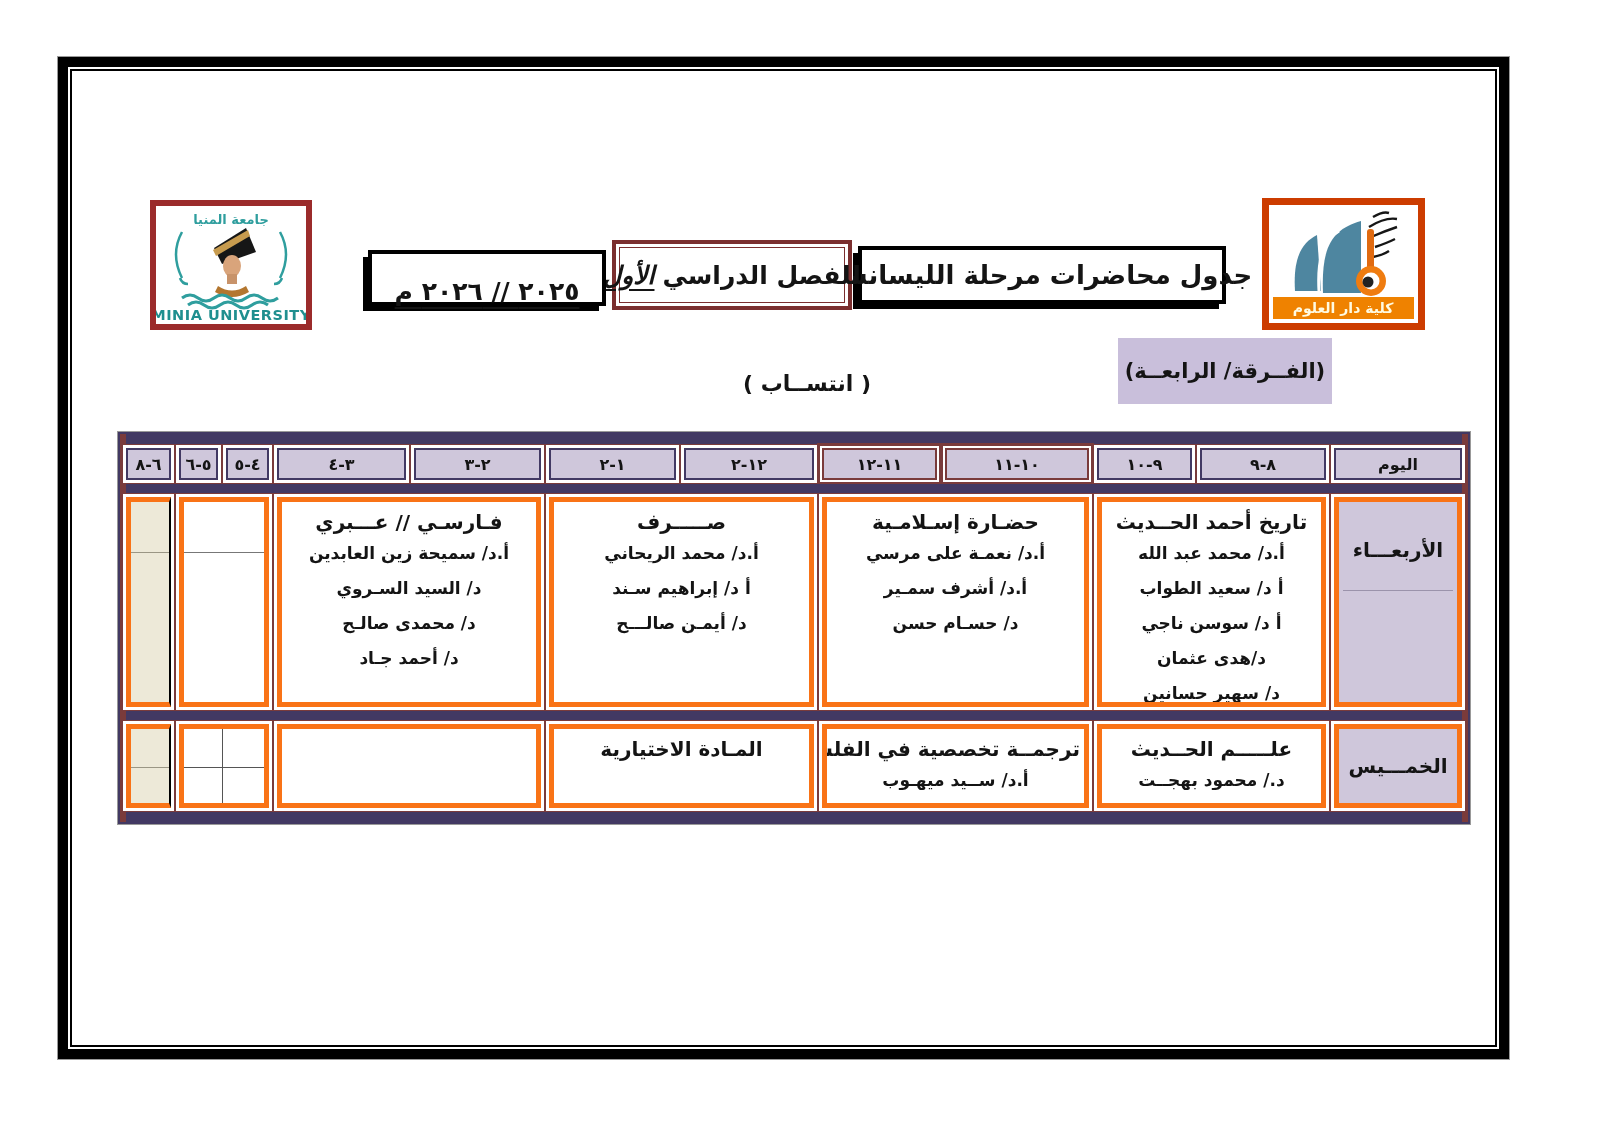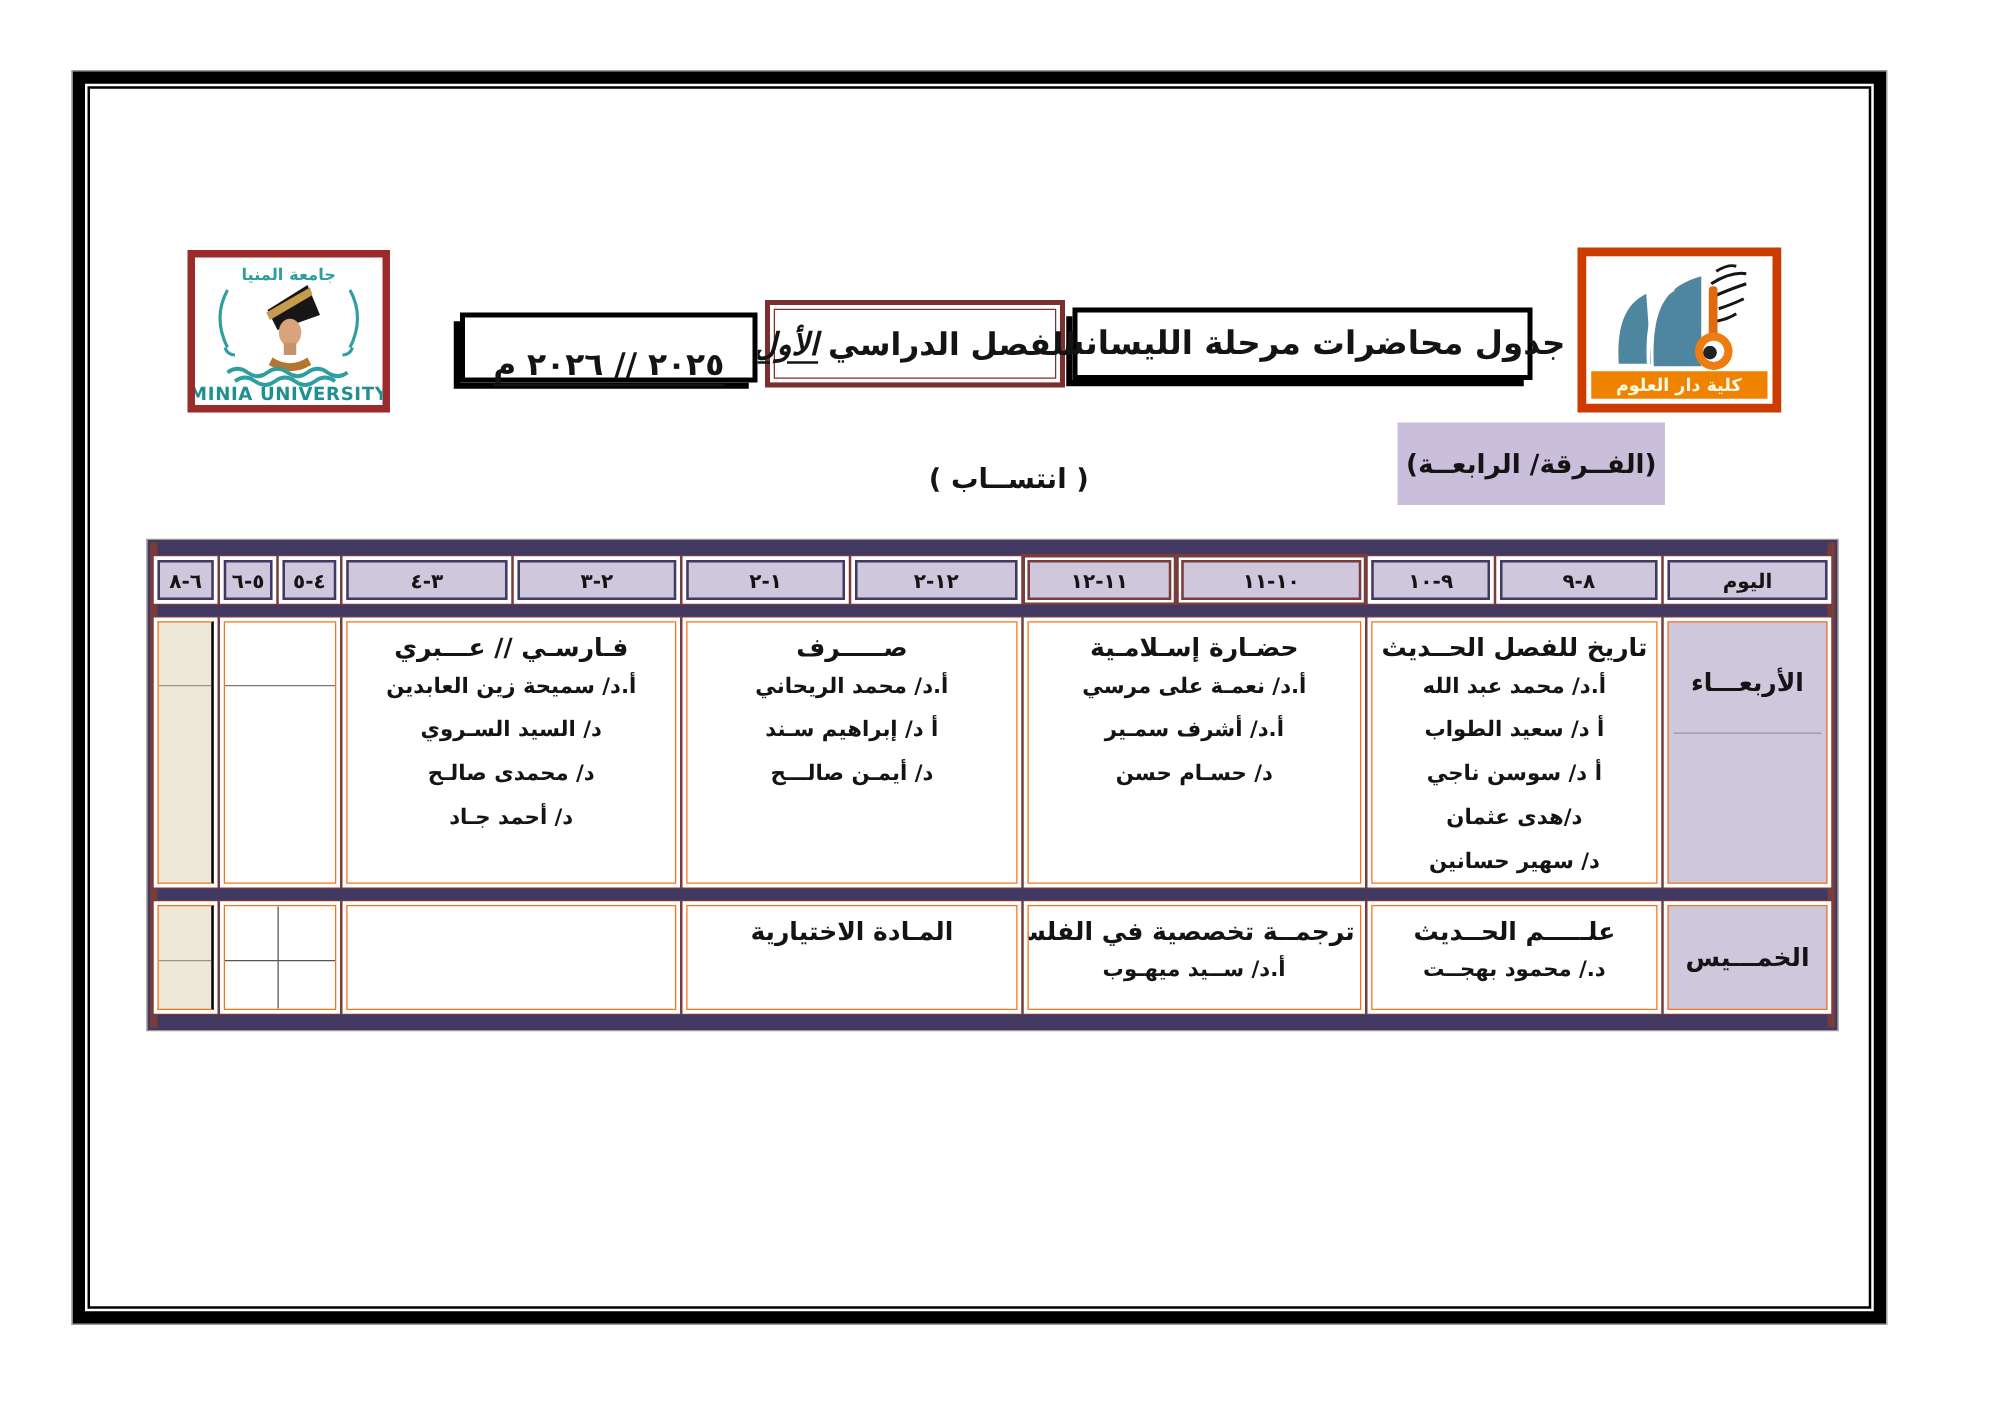--- a/index.html
+++ b/index.html
@@ -49,21 +49,21 @@
          column-gap:8px;
          background:#7a3b3b; border:2px solid #423963; outline:1px solid #999;
          padding:0 6px; }
   .band { grid-column:1 / -1; background:#423963; }
 
   .hc { background:#cfc7db; border:2px solid #423963; box-shadow:0 0 0 3px #fff;
         margin:4px 0; display:flex; align-items:center; justify-content:center;
         font-weight:bold; font-size:16px; direction:rtl; }
   .hm { border:2px solid #7a3b3b; box-shadow:0 0 0 2px #fff, 0 0 0 5px #7a3b3b; }
 
-  .cell { background:#fff; border:1px solid #f97316; box-shadow:0 0 0 3px #fff;
+  .cell { background:#fff; border:5px solid #f97316; box-shadow:0 0 0 3px #fff;
           margin:4px 0; text-align:center; direction:rtl; overflow:hidden; position:relative; }
   .sp2 { grid-column:span 2; }
   .dayc { background:#cfc7db; }
   .beige { background:#ede9d8; border-right:2px solid #000; }
 
   .subj { font-weight:bold; font-size:20px; margin:8px 4px 2px; white-space:nowrap; }
   .st   { font-weight:bold; font-size:17px; line-height:35px; white-space:nowrap; }
   .thu .st { line-height:34px; }
 
   .day-label { font-weight:bold; font-size:20px; padding-top:36px; }
@@ -145,21 +145,21 @@
         <div class="hc">٤-٥</div>
         <div class="hc">٥-٦</div>
         <div class="hc">٦-٨</div>
 
         <div class="band"></div>
 
         <div class="cell dayc wed-day">
           <div class="day-label">الأربعـــاء</div>
         </div>
         <div class="cell sp2">
-          <div class="subj">تاريخ للفصل الحــديث</div>
+          <div class="subj">تاريخ أحمد الحــديث</div>
           <div class="st">أ.د/ محمد عبد الله</div>
           <div class="st">أ د/ سعيد الطواب</div>
           <div class="st">أ د/ سوسن ناجي</div>
           <div class="st">د/هدى عثمان</div>
           <div class="st">د/ سهير حسانين</div>
         </div>
         <div class="cell sp2">
           <div class="subj">حضـارة إسـلامـية</div>
           <div class="st">أ.د/ نعمـة على مرسي</div>
           <div class="st">أ.د/ أشرف سمـير</div>

